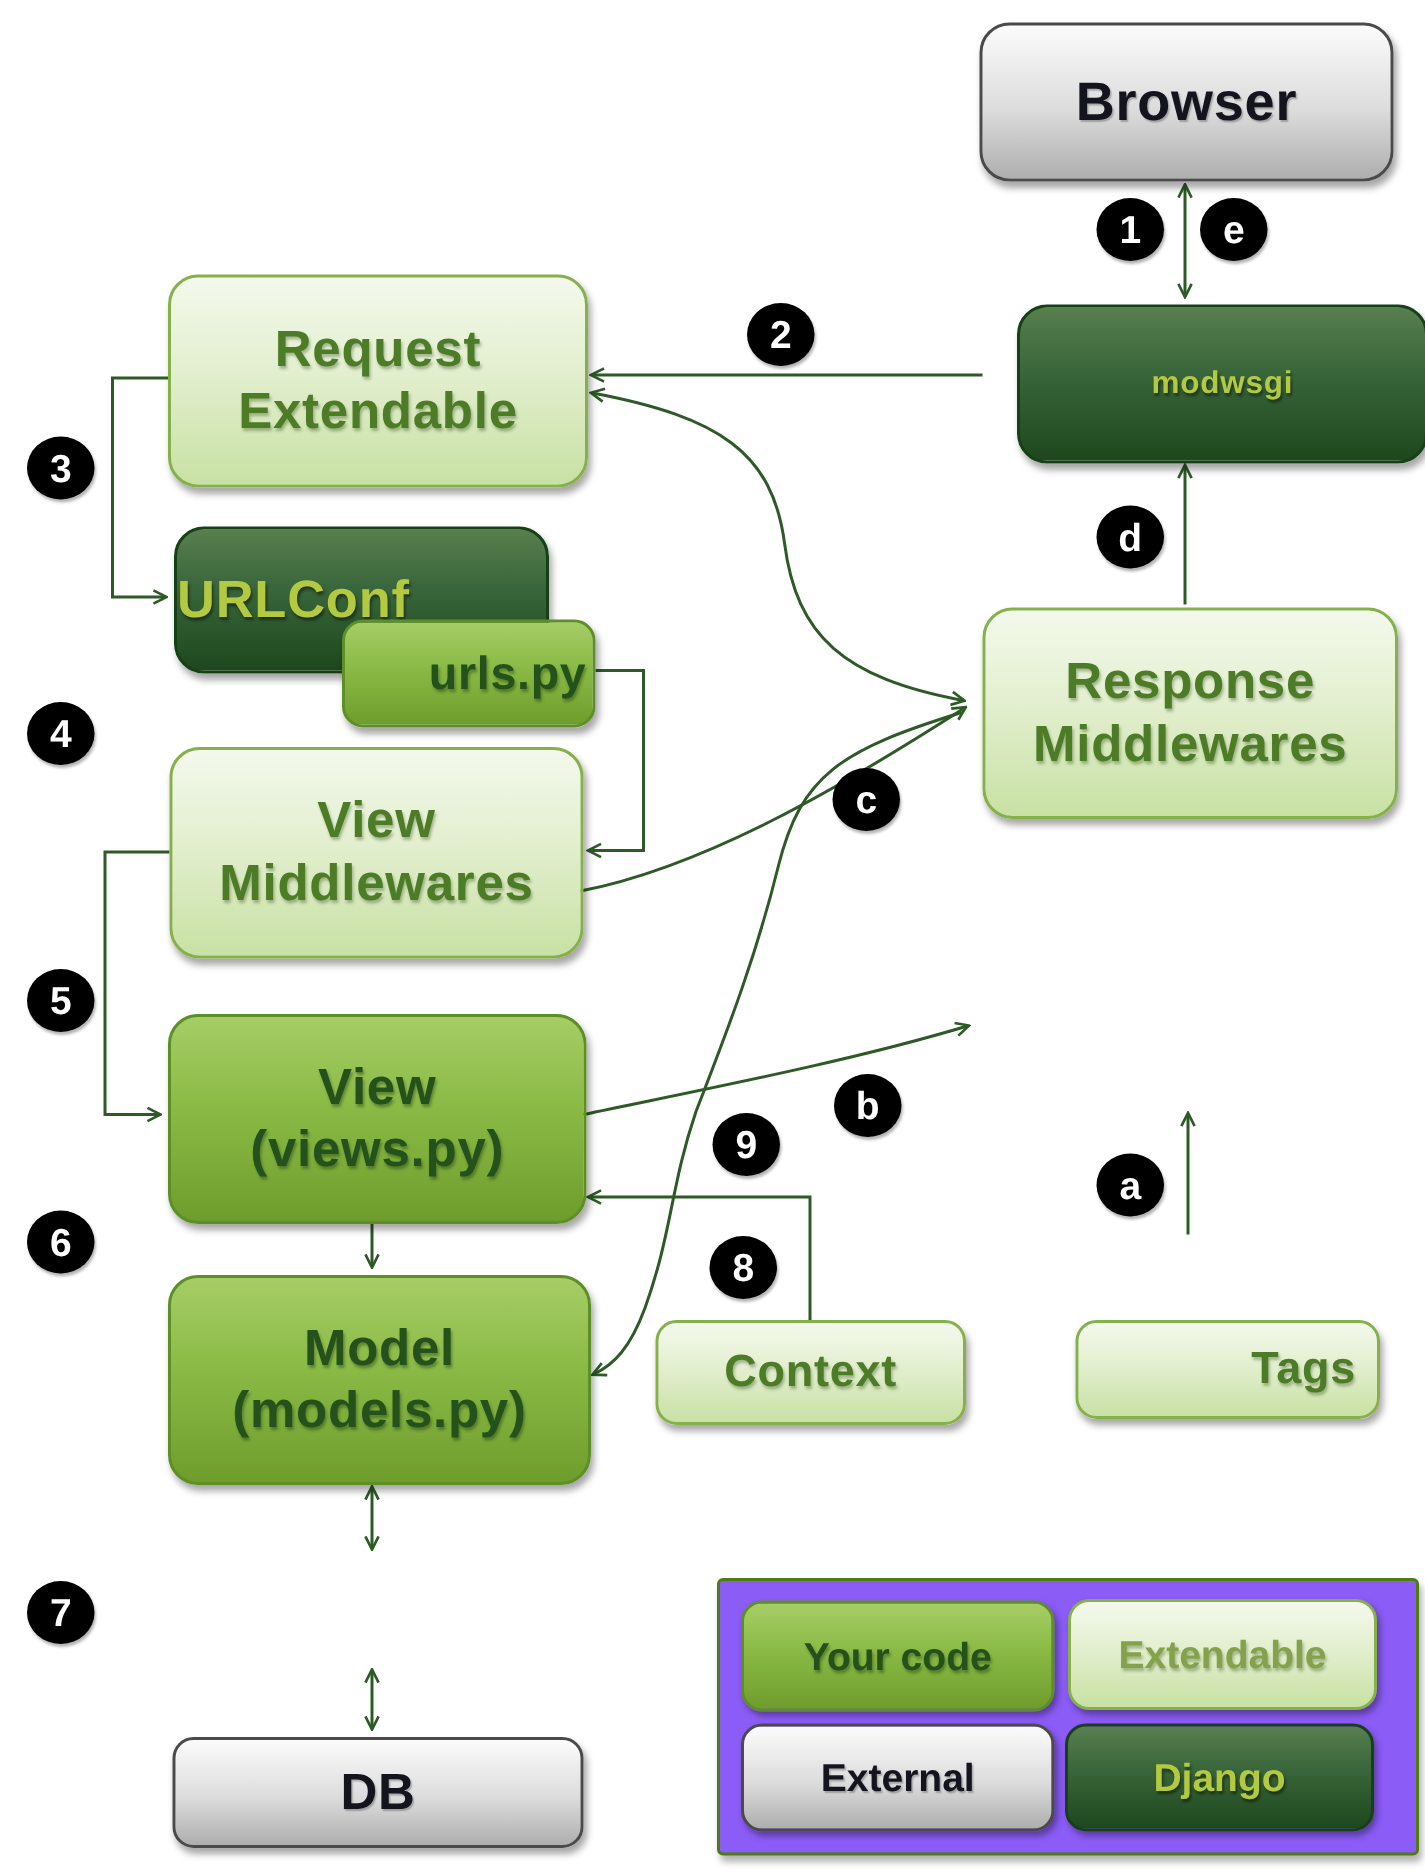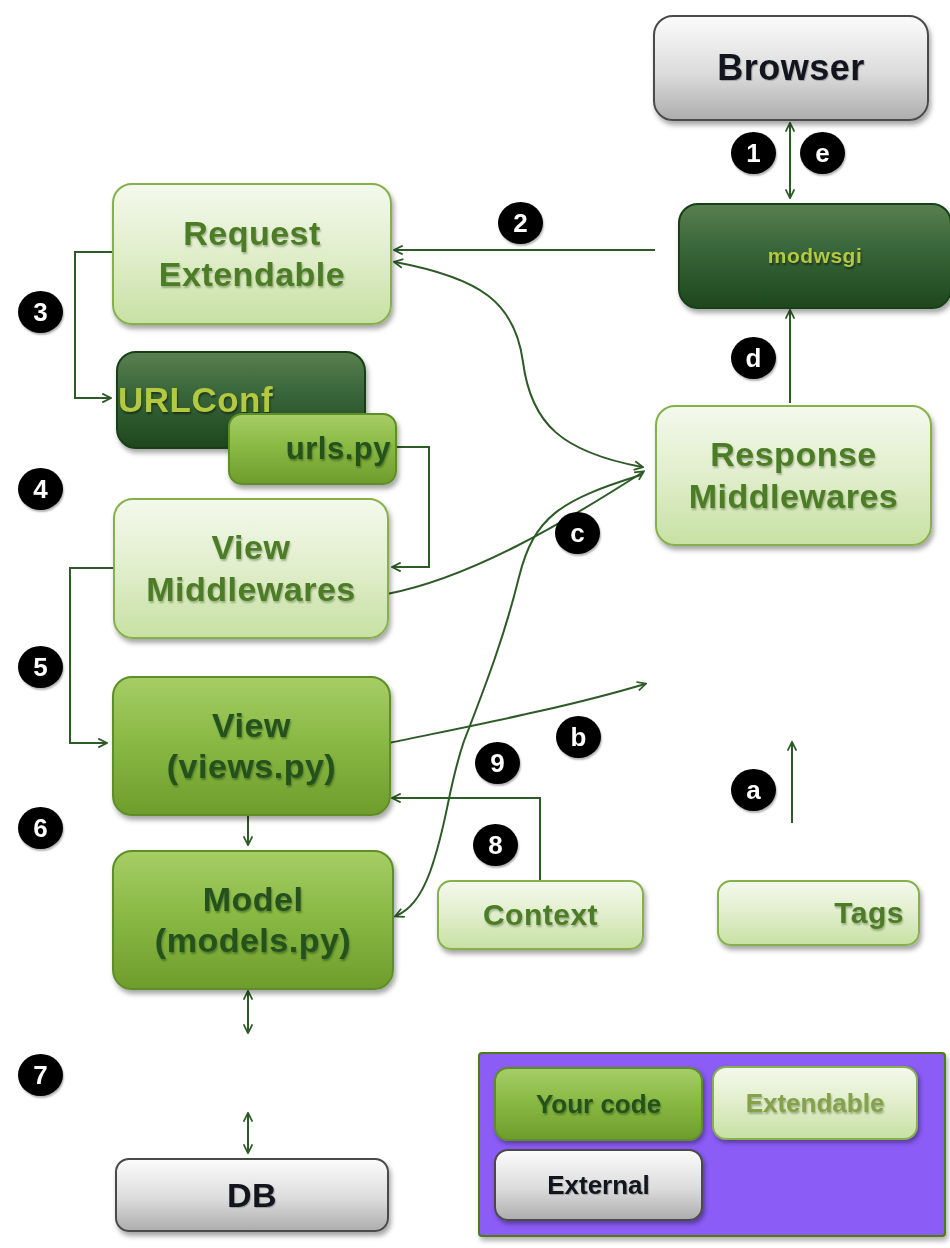--- a/index.html
+++ b/index.html
@@ -121,15 +121,16 @@
   <div class="badge" style="left:475px;top:742px;">9</div>
   <div class="badge" style="left:731px;top:769px;">a</div>
   <div class="badge" style="left:556px;top:716px;">b</div>
   <div class="badge" style="left:555px;top:512px;">c</div>
   <div class="badge" style="left:731px;top:337px;">d</div>
 
   <div class="legend-panel">
     <div class="legend-box medium" style="left:14px;top:13px;width:205px;height:70px;">Your code</div>
     <div class="legend-box light extendable-text" style="left:232px;top:12px;width:202px;height:70px;">Extendable</div>
     <div class="legend-box gray" style="left:14px;top:95px;width:205px;height:68px;">External</div>
+    <div class="legend-box dark" style="left:230px;top:95px;width:202px;height:68px;">Django</div>
   </div>
 
 </div>
 
 </body></html>

